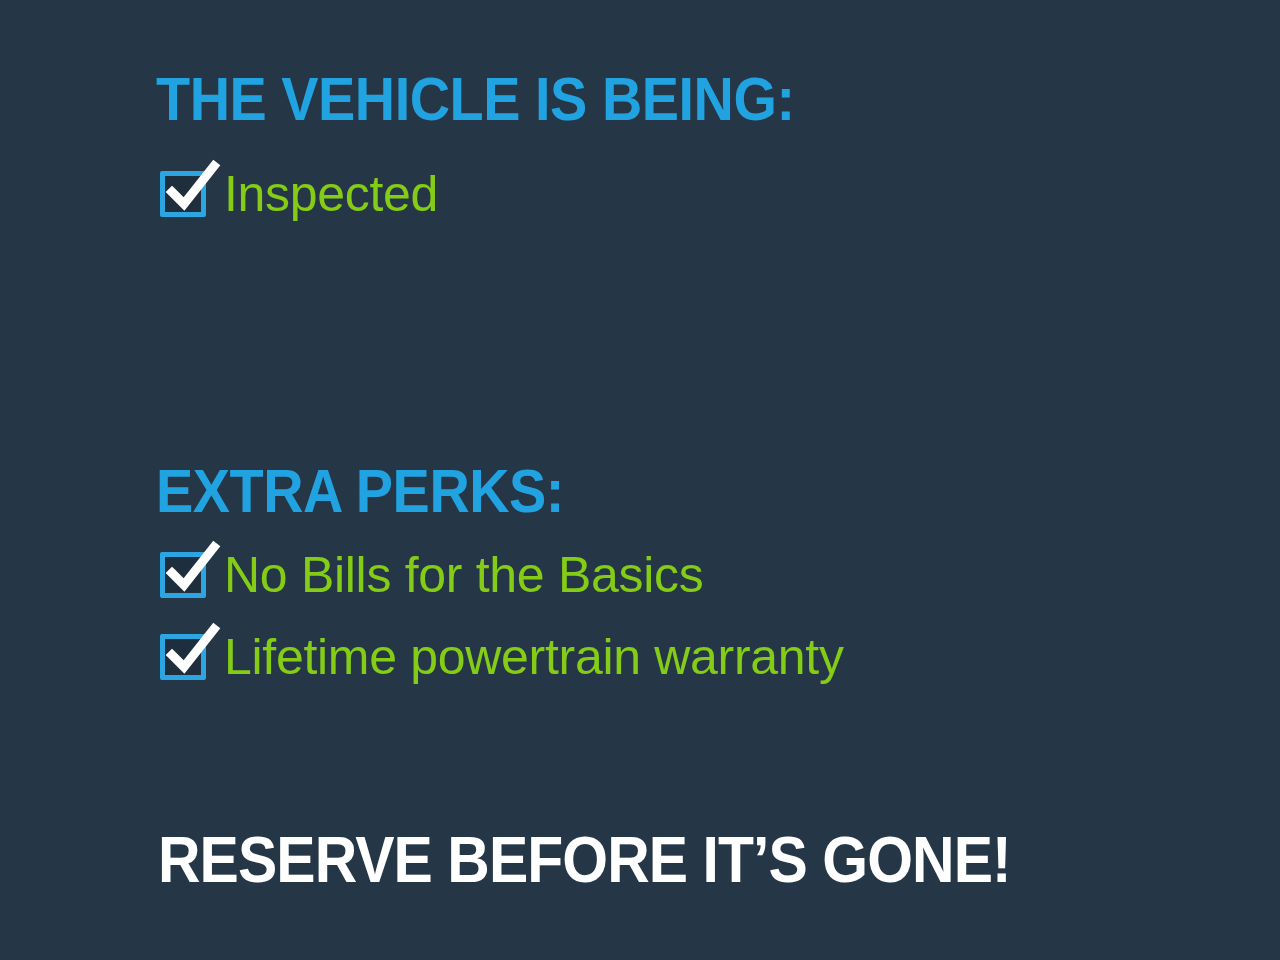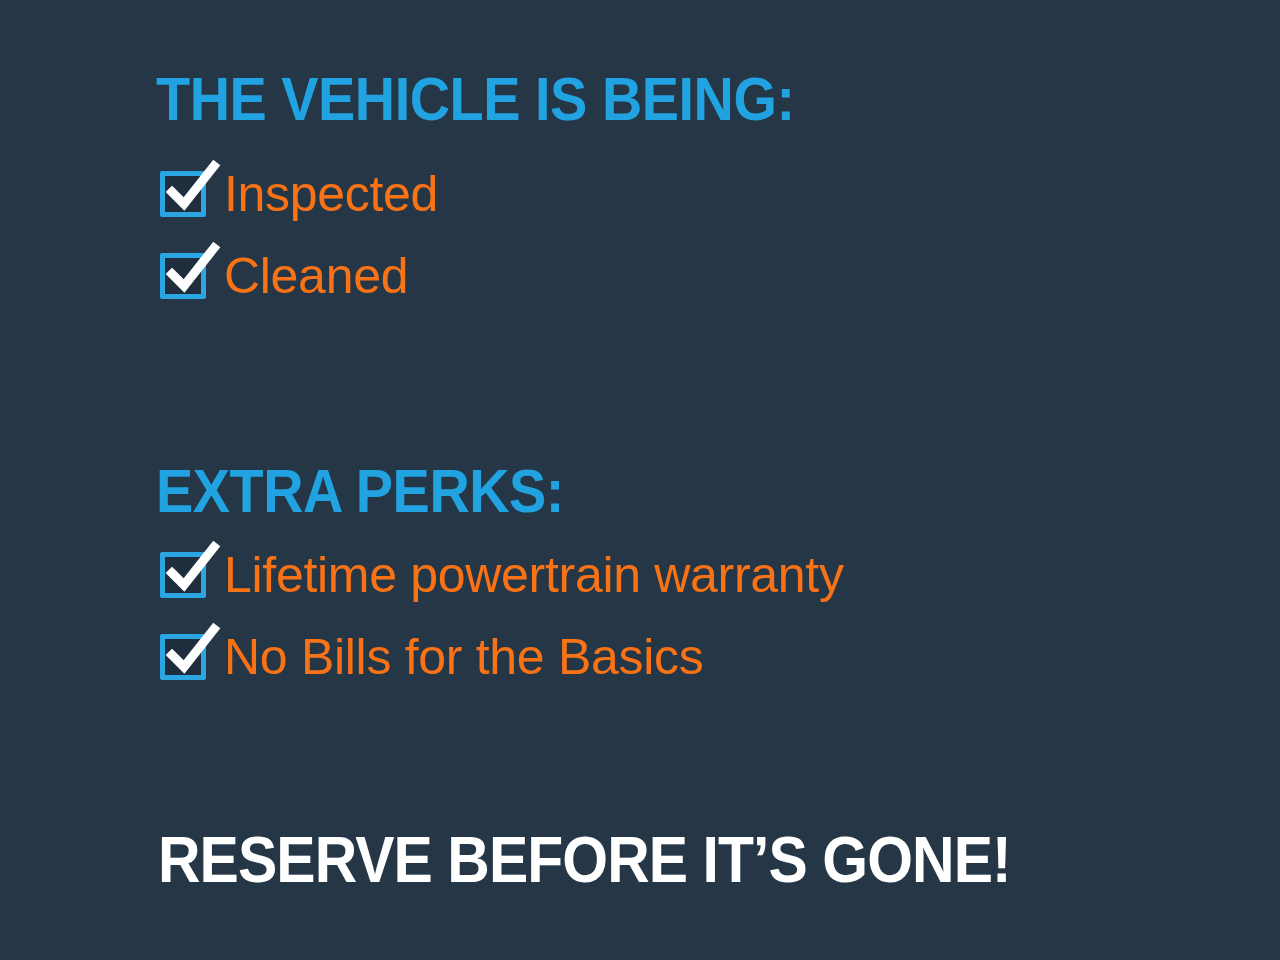--- a/index.html
+++ b/index.html
@@ -76,21 +76,21 @@
     left: -3px;
     top: -12px;
     width: 56px;
     height: 56px;
     overflow: visible;
     pointer-events: none;
   }
 
   .check-label {
     margin-left: 18px;
-    color: #f97316;
+    color: #84cc16;
     font-family: "Liberation Sans", sans-serif;
     font-weight: 400;
     font-size: 50px;
     line-height: 56px;
     letter-spacing: -0.3px;
     white-space: nowrap;
   }
 
   
   #footer-cta {
@@ -121,51 +121,43 @@
     <li class="check-item">
       <span class="checkbox">
         <svg class="tick" viewBox="0 0 56 56" aria-hidden="true">
           <path d="M10 28 L22 40 L52 2" fill="none" stroke="#FFFFFF" stroke-width="9" stroke-linecap="square" stroke-linejoin="miter"></path>
         </svg>
       </span>
       <span class="check-label">Inspected</span>
     </li>
 
 
-    <li class="check-item">
-      <span class="checkbox">
-        <svg class="tick" viewBox="0 0 56 56" aria-hidden="true">
-          <path d="M10 28 L22 40 L52 2" fill="none" stroke="#FFFFFF" stroke-width="9" stroke-linecap="square" stroke-linejoin="miter"></path>
-        </svg>
-      </span>
-      <span class="check-label">Cleaned</span>
-    </li>
 
   </ul>
 
   <div class="section-heading" id="heading-perks">EXTRA PERKS:</div>
 
   <ul class="checklist" id="checklist-perks">
 
 
     <li class="check-item">
       <span class="checkbox">
         <svg class="tick" viewBox="0 0 56 56" aria-hidden="true">
           <path d="M10 28 L22 40 L52 2" fill="none" stroke="#FFFFFF" stroke-width="9" stroke-linecap="square" stroke-linejoin="miter"></path>
         </svg>
       </span>
-      <span class="check-label">Lifetime powertrain warranty</span>
+      <span class="check-label">No Bills for the Basics</span>
     </li>
 
     <li class="check-item">
       <span class="checkbox">
         <svg class="tick" viewBox="0 0 56 56" aria-hidden="true">
           <path d="M10 28 L22 40 L52 2" fill="none" stroke="#FFFFFF" stroke-width="9" stroke-linecap="square" stroke-linejoin="miter"></path>
         </svg>
       </span>
-      <span class="check-label">No Bills for the Basics</span>
+      <span class="check-label">Lifetime powertrain warranty</span>
     </li>
 
   </ul>
 
   <div id="footer-cta">RESERVE BEFORE IT’S GONE!</div>
 
 </div>
 
 </body></html>

